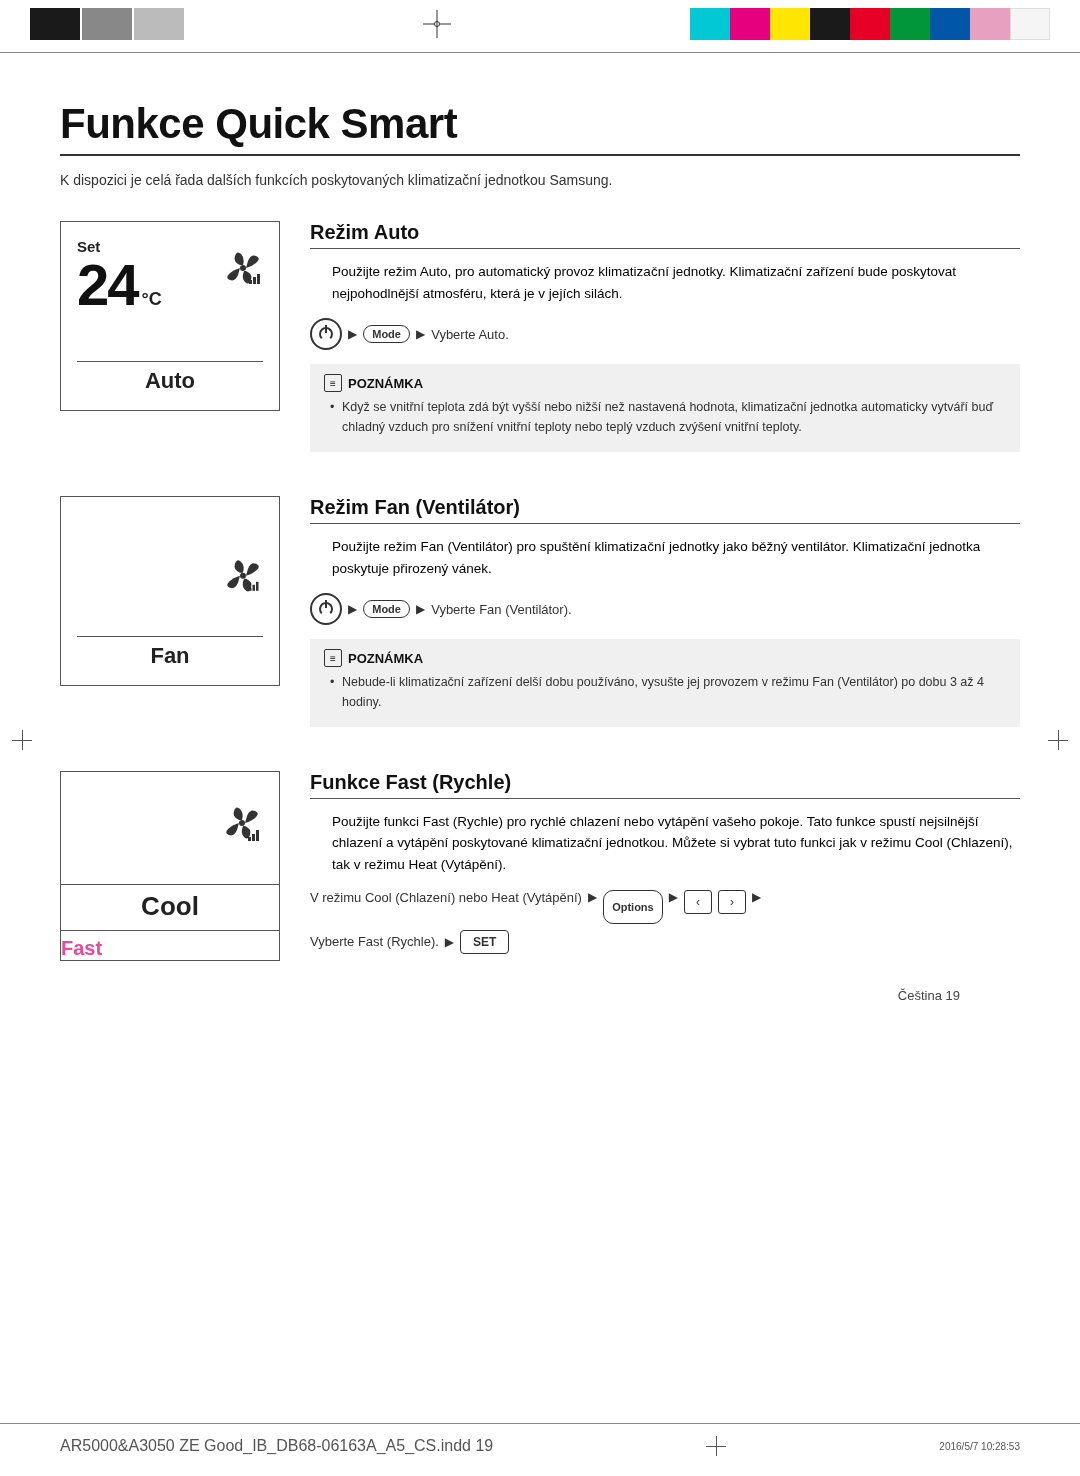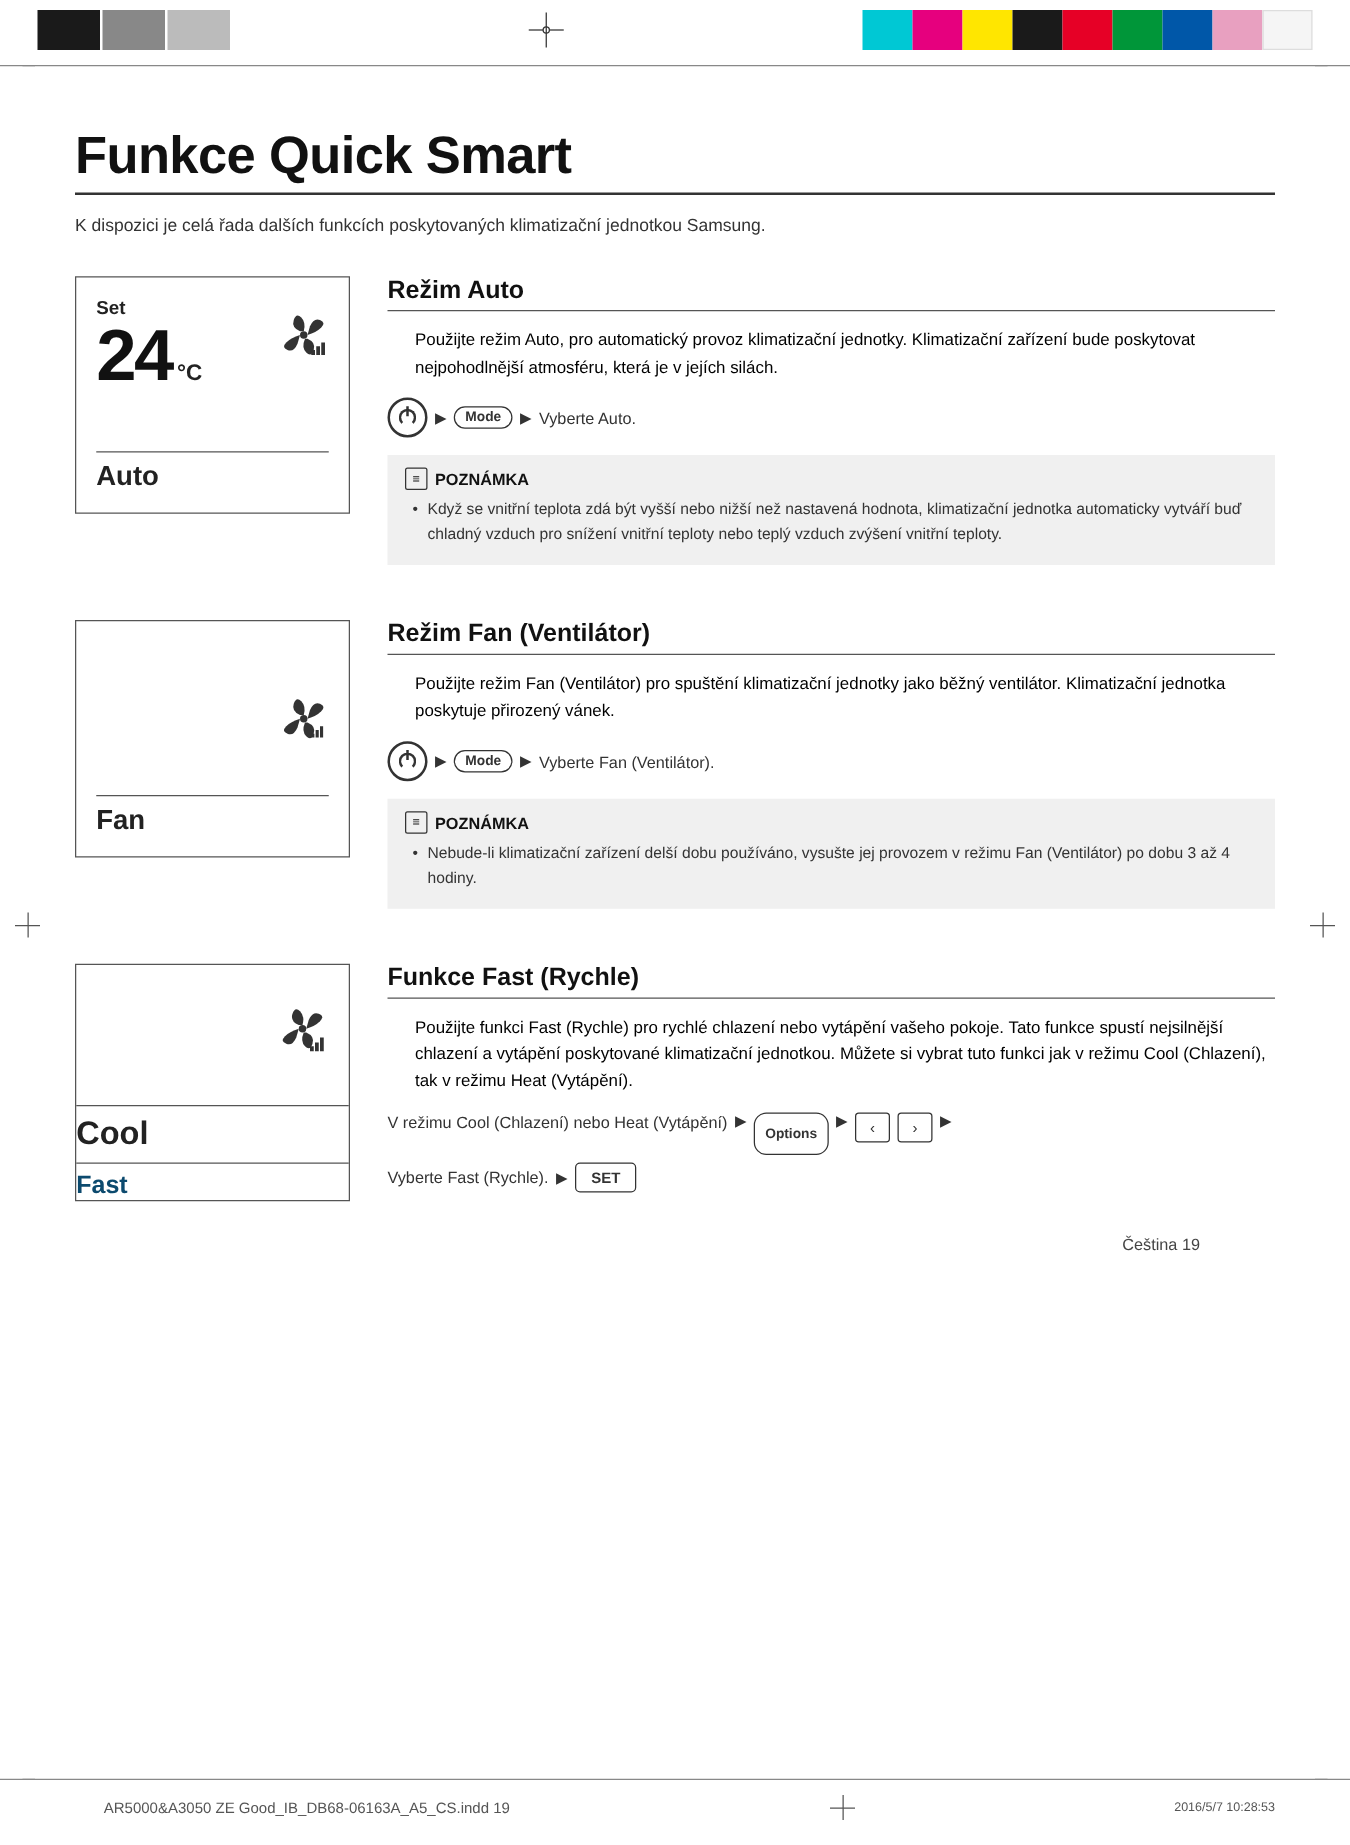--- a/index.html
+++ b/index.html
@@ -208,20 +208,21 @@
       font-size: 18px;
       font-weight: bold;
       vertical-align: super;
       margin-left: 2px;
     }
 
     .mode-label-line {
       border-top: 1.5px solid #555;
       padding-top: 6px;
       margin-top: 18px;
+      text-align: center;
     }
 
     .mode-label {
       font-size: 22px;
       font-weight: bold;
       color: #222;
     }
 
     
     .section-header {
@@ -436,23 +437,22 @@
       position: absolute;
       bottom: 20px;
       left: 60px;
       right: 60px;
       display: flex;
       justify-content: space-between;
       align-items: center;
     }
 
     .footer-left {
-      font-size: 12px;
+      font-size: 16px;
       color: #555;
-      margin-left: 23px;
     }
 
     .footer-center {
       display: flex;
       align-items: center;
       justify-content: center;
     }
 
     .footer-crosshair {
       width: 20px;
@@ -557,21 +557,21 @@
     .mode-label-cool {
       font-size: 26px;
       font-weight: bold;
       color: #222;
       padding-top: 6px;
     }
 
     .fast-label {
       font-size: 20px;
       font-weight: bold;
-      color: #0c4a6e;
+      color: #ec4899;
     }
   </style>
 </head>
 <body>
 
 <div class="header-bar">
   <div class="header-left">
     <div class="swatch-dark"></div>
     <div class="swatch-gray"></div>
     <div class="swatch-lightgray"></div>

